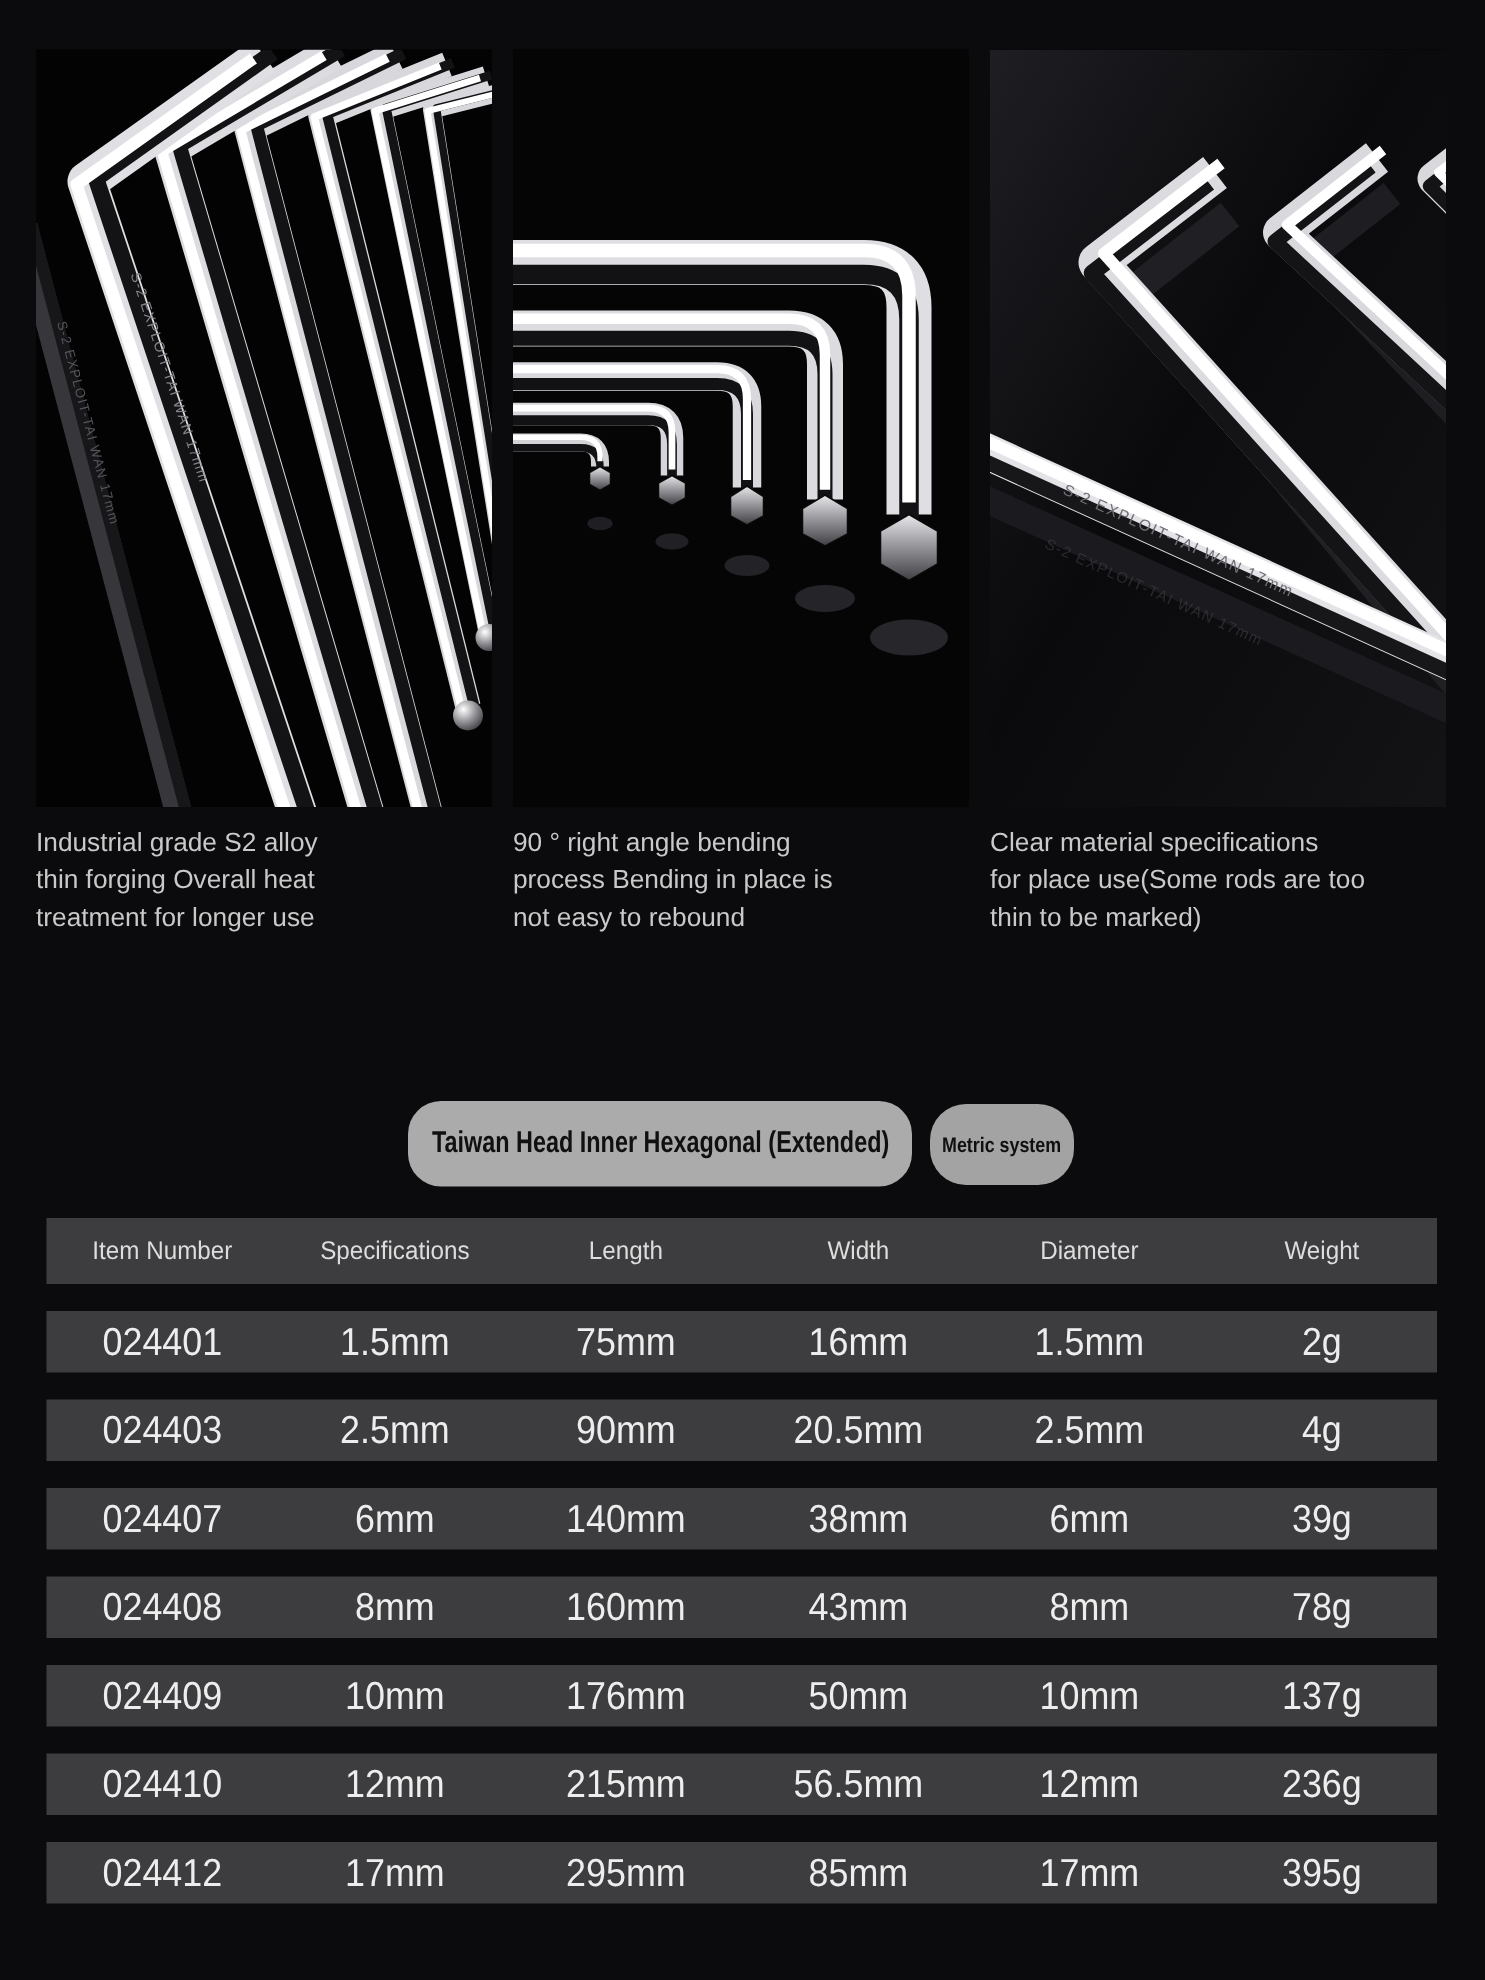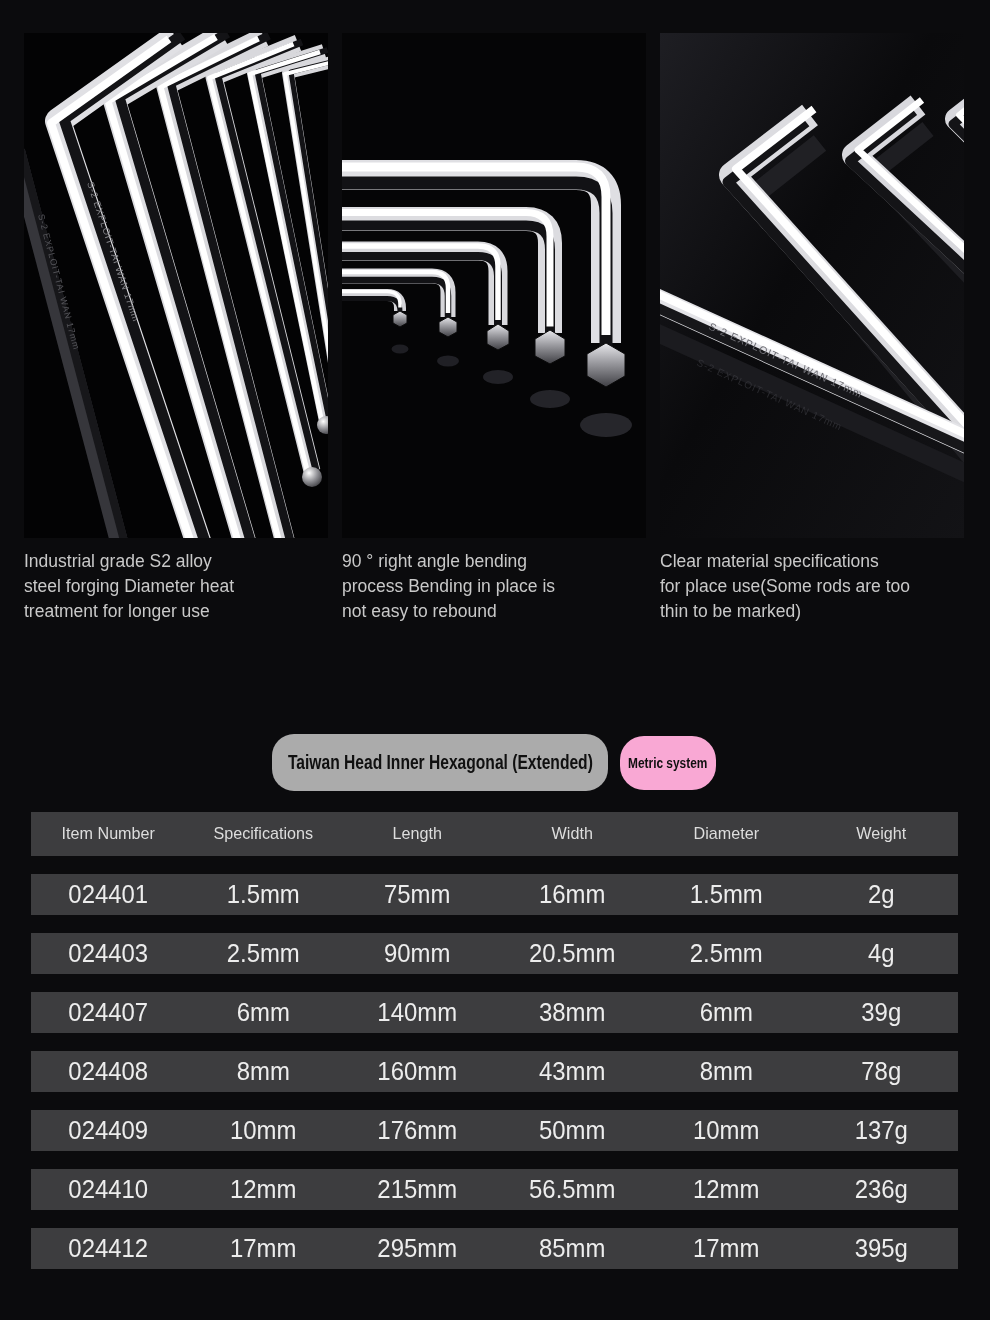--- a/index.html
+++ b/index.html
@@ -12,21 +12,21 @@
   .photo svg{display:block;width:304px;height:505px;}
 
   
   .captions{position:absolute;left:24px;top:549px;display:flex;gap:14px;}
   .caption{width:304px;text-align:left;font-size:17.5px;line-height:25px;color:#C9C9C9;margin:0;}
   .caption span{display:block;}
 
   
   .badge{position:absolute;display:flex;align-items:center;justify-content:center;font-weight:bold;color:#101010;}
   .badge-gray{left:272px;top:734px;width:336px;height:57px;border-radius:22px;background:#ABABAB;font-size:20px;}
-  .badge-yellow{left:620px;top:736px;width:96px;height:54px;border-radius:24px;background:#f9a8d4;font-size:14px;}
+  .badge-yellow{left:620px;top:736px;width:96px;height:54px;border-radius:24px;background:#a3a3a3;font-size:14px;}
   .badge .squeeze{display:inline-block;transform:scaleX(.78);transform-origin:center;white-space:nowrap;}
   .badge-yellow .squeeze{transform:scaleX(.85);}
 
   
   .spec-table{position:absolute;left:31px;top:812px;width:927px;}
   .trow{display:grid;grid-template-columns:repeat(6,1fr);align-items:center;text-align:center;background:#3D3D3F;margin-bottom:18px;}
   .trow.head{height:44px;font-size:17px;color:#DDDDDD;}
   .trow.data{height:41px;font-size:26px;color:#EDEDED;}
   .trow .c{display:inline-block;transform:scaleX(.92);transform-origin:center;white-space:nowrap;}
   .trow.head .c{transform:scaleX(.95);}
@@ -201,21 +201,21 @@
         <g transform="translate(48,296) rotate(24.4)">
           <text font-size="10.5" fill="#6F6F75" letter-spacing="1.1">S-2 EXPLOIT-TAI WAN 17mm</text>
         </g>
       </svg>
     </figure>
   </div>
 
   <div class="captions">
     <p class="caption">
       <span>Industrial grade S2 alloy</span>
-      <span>steel forging Diameter heat</span>
+      <span>thin forging Overall heat</span>
       <span>treatment for longer use</span>
     </p>
     <p class="caption">
       <span>90 ° right angle bending</span>
       <span>process Bending in place is</span>
       <span>not easy to rebound</span>
     </p>
     <p class="caption">
       <span>Clear material specifications</span>
       <span>for place use(Some rods are too</span>

